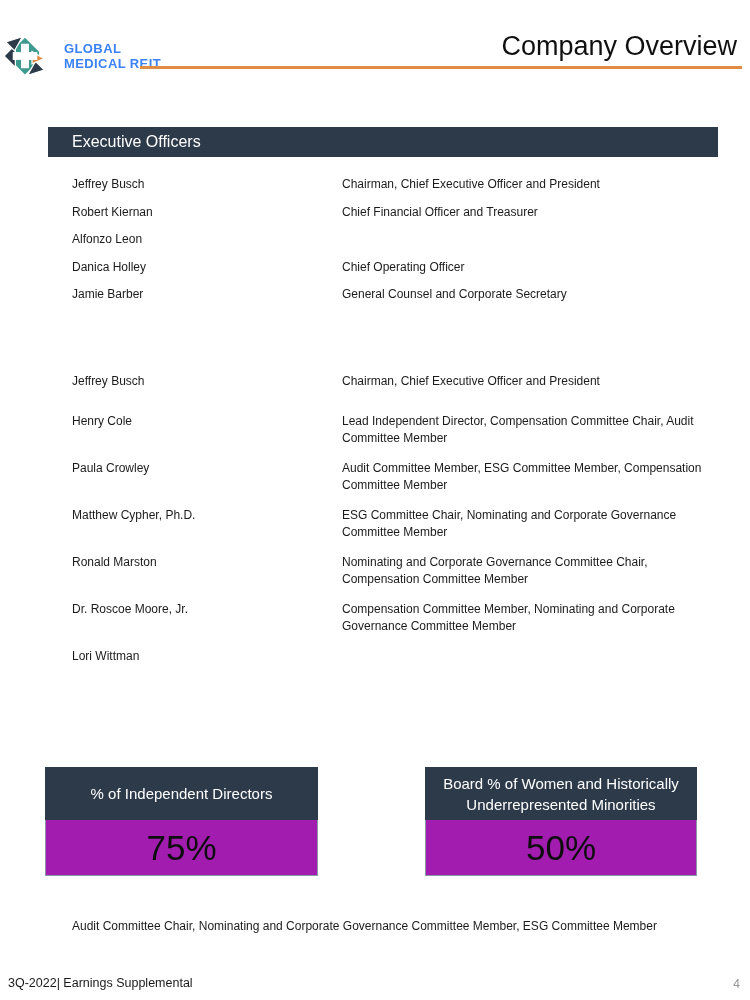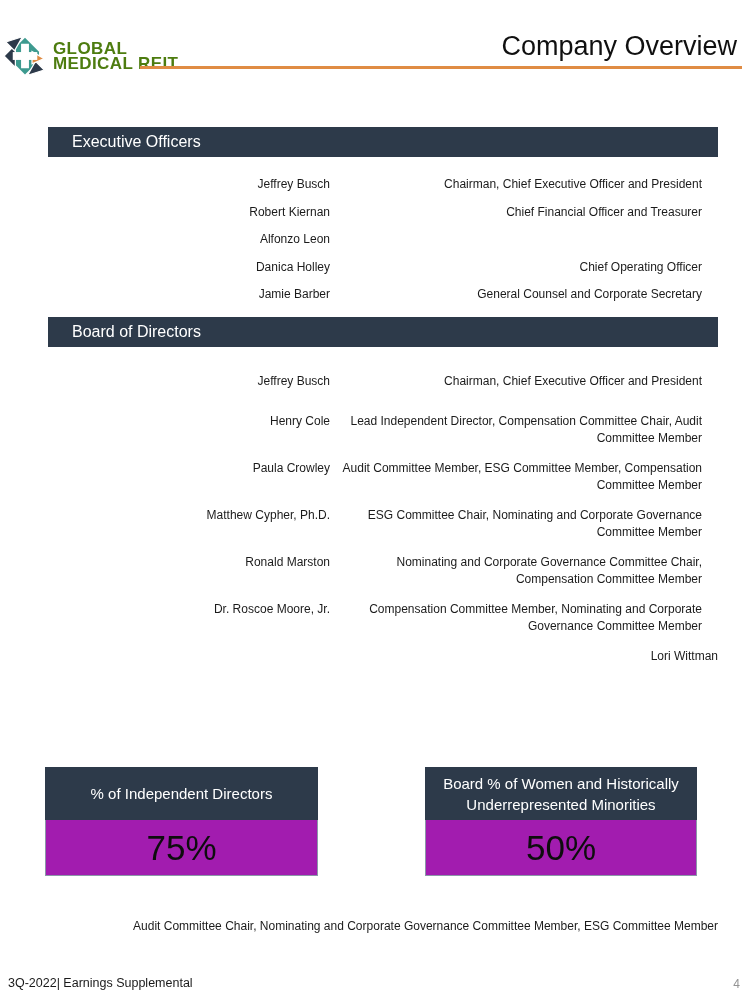--- a/index.html
+++ b/index.html
@@ -19,24 +19,24 @@
   
   .logo {
     position: absolute;
     left: 4px;
     top: 34px;
     display: flex;
     align-items: center;
   }
   .logo-icon { width: 42px; height: 44px; }
   .logo-text {
-    margin-left: 7px;
-    font-size: 17px;
+    margin-left: 18px;
+    font-size: 13px;
     font-weight: 700;
-    color: #4d7c0f;
+    color: #3b82f6;
     line-height: 15px;
     letter-spacing: 0.4px;
   }
   .page-title {
     position: absolute;
     top: 31px;
     right: 13px;
     font-size: 27px;
     color: #101010;
     white-space: nowrap;
@@ -61,23 +61,22 @@
     font-size: 16px;
     line-height: 30px;
     padding-left: 24px;
   }
   .bar-exec  { top: 127px; }
   .bar-board { top: 317px; }
 
   
   .rows {
     position: absolute;
-    left: 48px;
+    left: 60px;
     width: 670px;
-    text-align: right;
   }
   .rows-exec  { top: 157px; padding-top: 19px; }
   .rows-board { top: 347px; padding-top: 26px; }
 
   .person-row {
     display: flex;
     padding-left: 12px;
     font-size: 12px;
   }
   .rows-exec .person-row  { line-height: 16px; margin-bottom: 11.5px; }
@@ -179,21 +178,20 @@
     <div class="person-row">
       <div class="person-name">Danica Holley</div>
       <div class="person-role">Chief Operating Officer</div>
     </div>
     <div class="person-row">
       <div class="person-name">Jamie Barber</div>
       <div class="person-role">General Counsel and Corporate Secretary</div>
     </div>
   </div>
 
-  <div class="section-bar bar-board">Board of Directors</div>
 
   <div class="rows rows-board">
     <div class="person-row gap-lg">
       <div class="person-name">Jeffrey Busch</div>
       <div class="person-role">Chairman, Chief Executive Officer and President</div>
     </div>
     <div class="person-row">
       <div class="person-name">Henry Cole</div>
       <div class="person-role">Lead Independent Director, Compensation Committee Chair, Audit Committee Member</div>
     </div>

